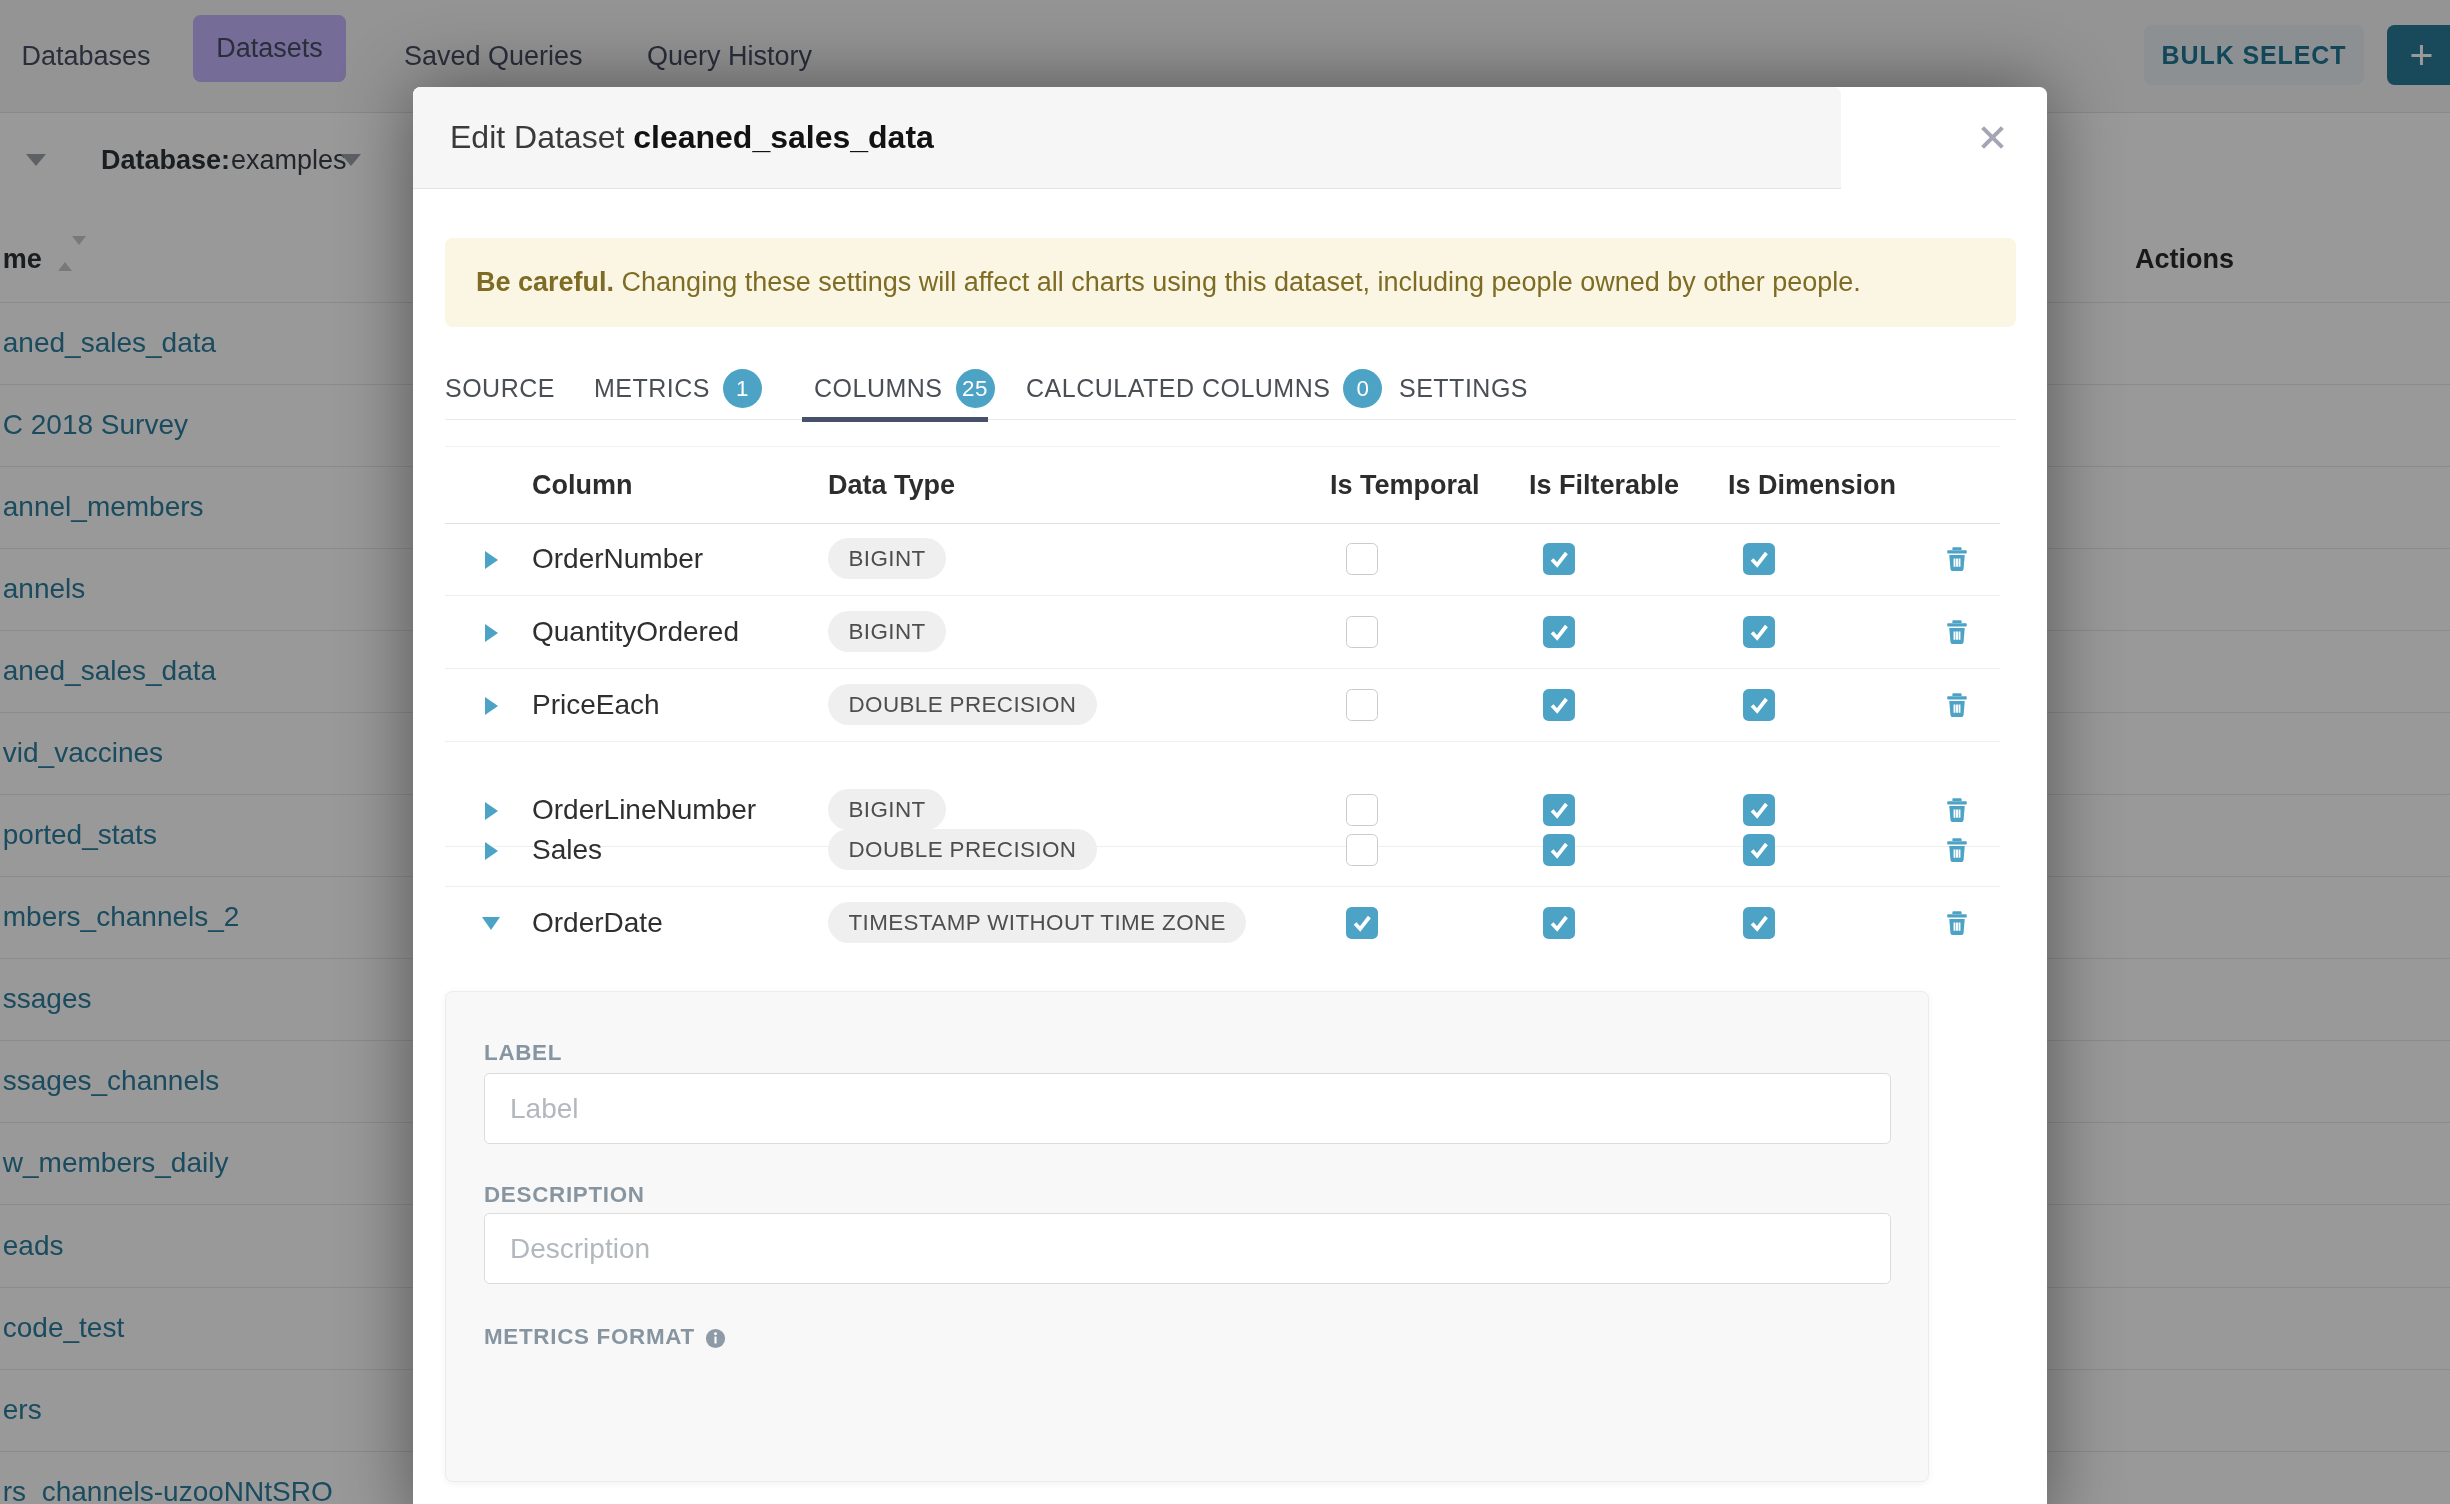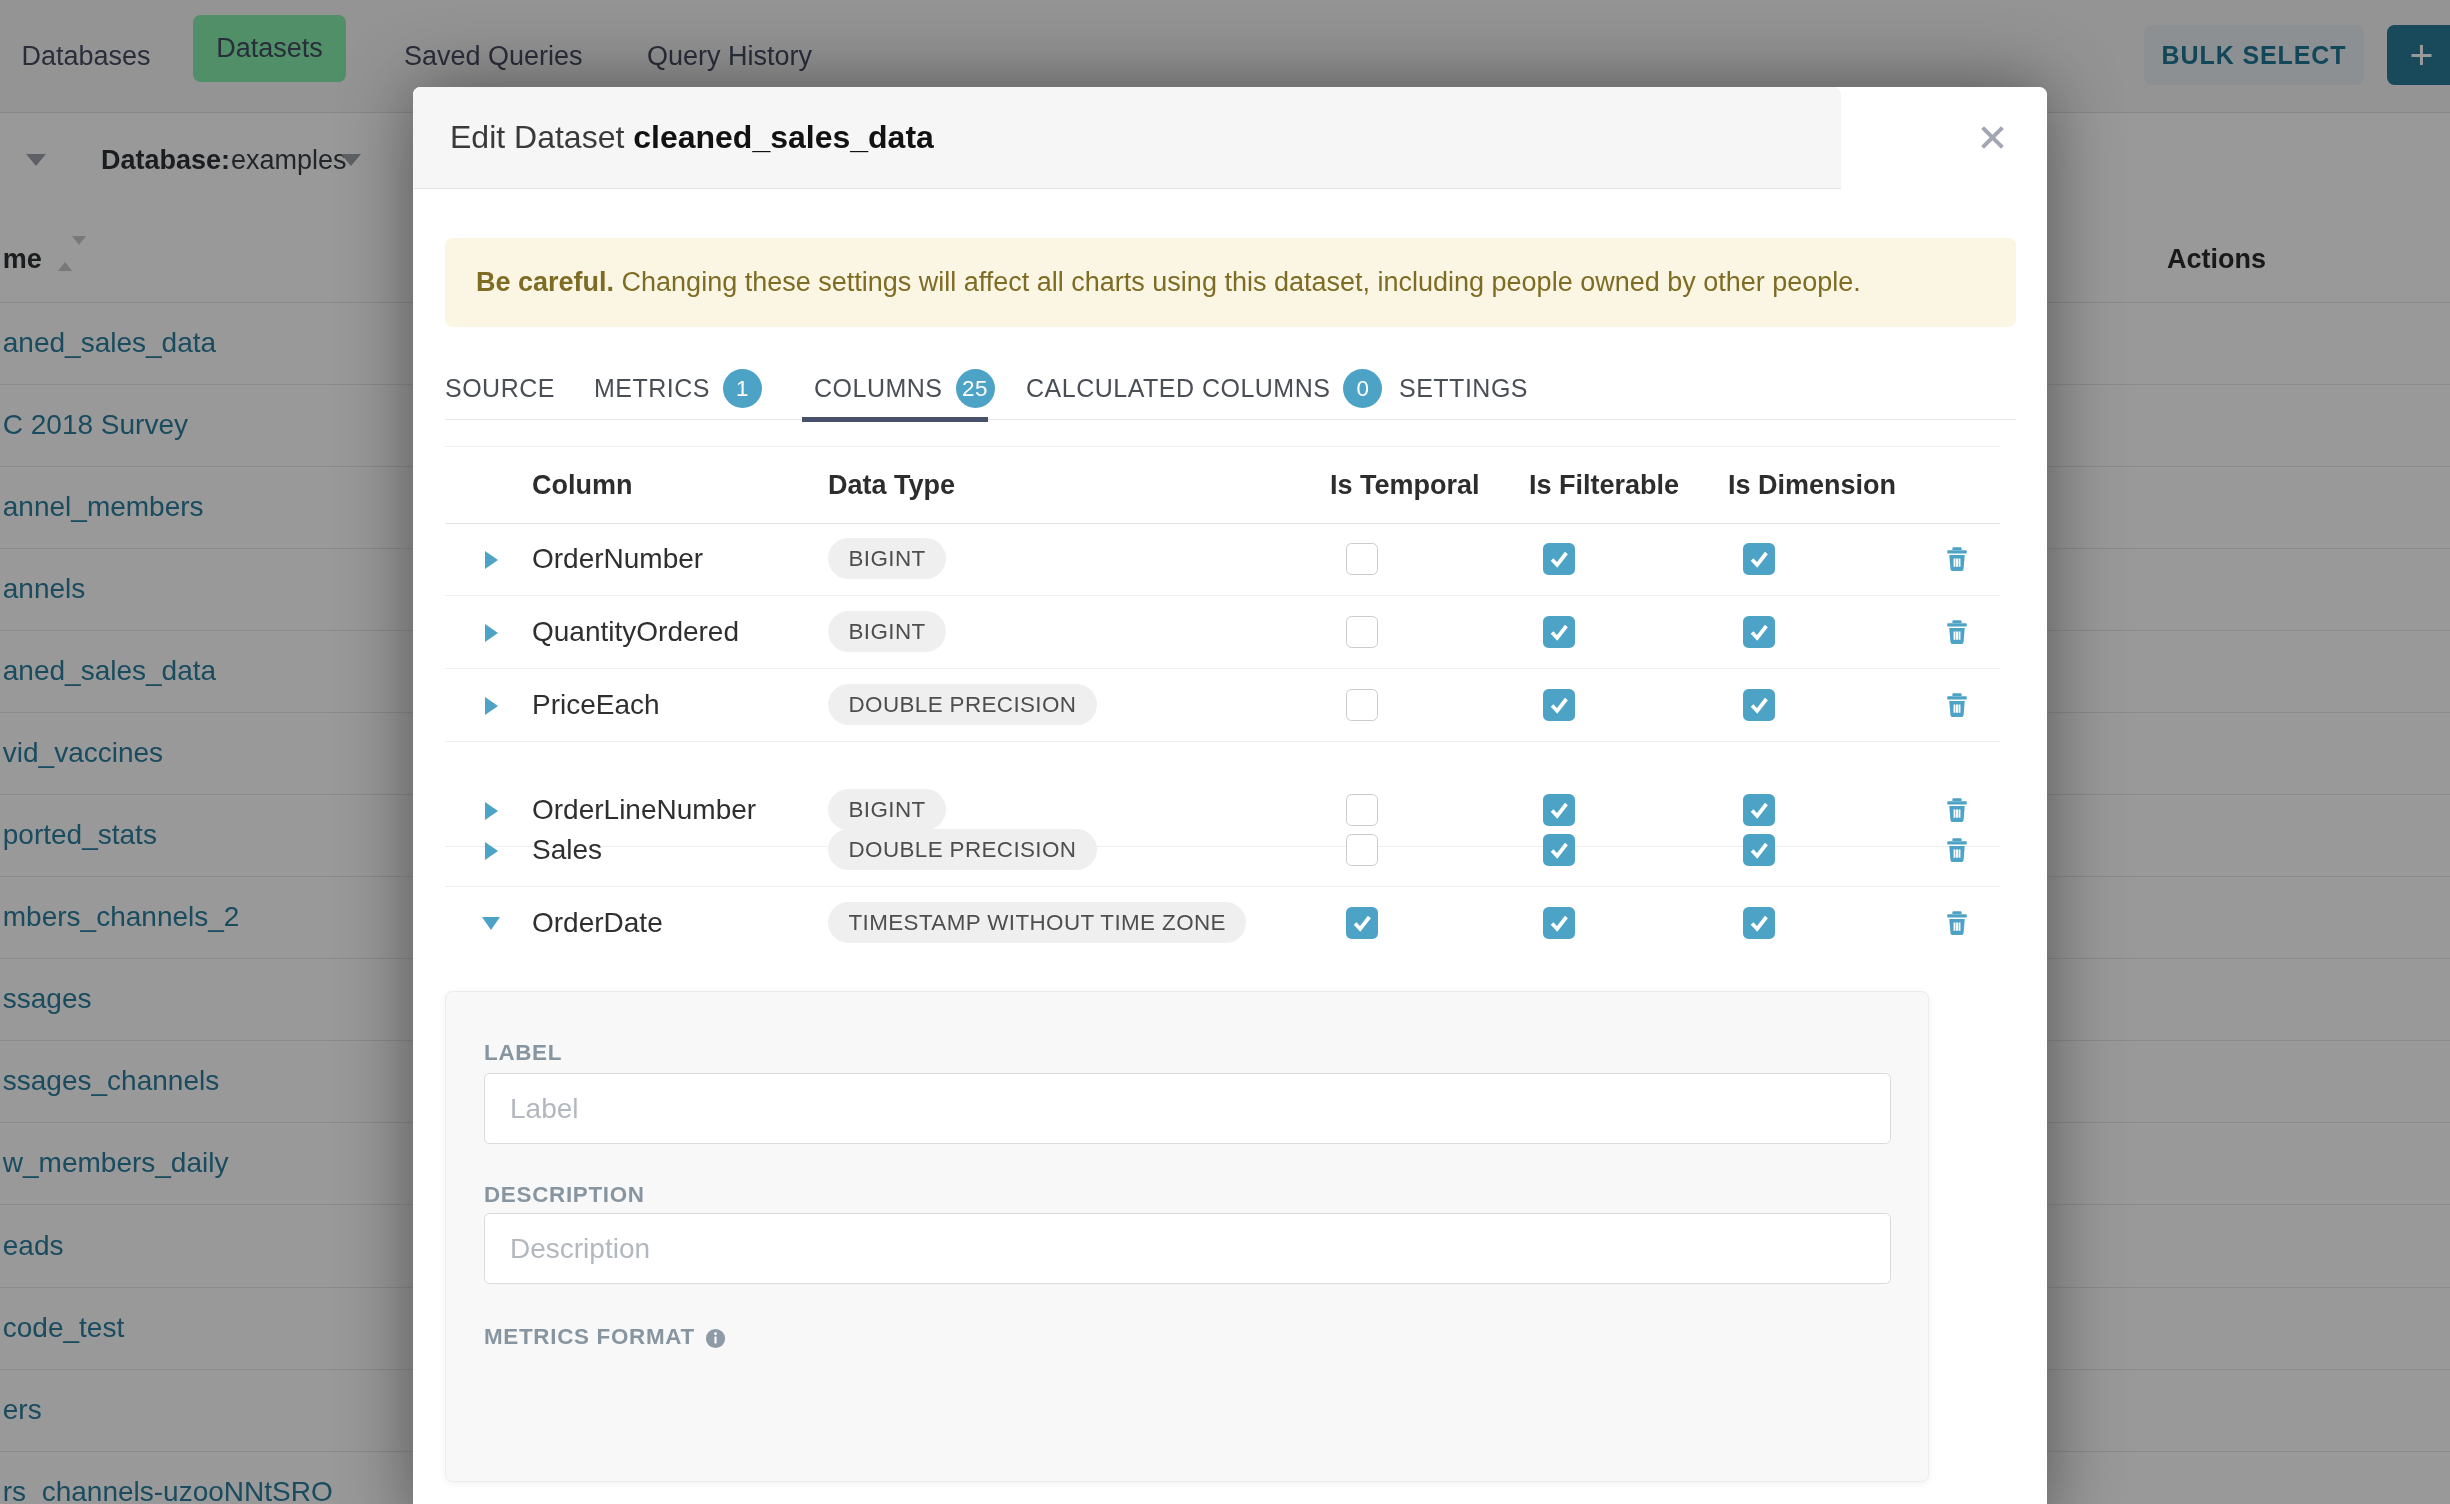--- a/index.html
+++ b/index.html
@@ -4,35 +4,35 @@
 <style>
   html,body{margin:0;padding:0;background:#555;}
   #screen{
     position:relative;width:2450px;height:1505px;overflow:hidden;
     background:#EFEFEF;font-family:"Liberation Sans",sans-serif;
     -webkit-font-smoothing:antialiased;
   }
   
   .nav{position:absolute;left:0;top:0;width:2450px;height:112px;background:#F7F7F7;border-bottom:0.9px solid #E3E3E3;}
   .nav-item{position:absolute;top:0;height:112px;line-height:112px;font-size:27px;color:#474D63;white-space:nowrap;cursor:pointer;}
-  .nav-item.pill{top:15px;height:67px;line-height:67px;background:#86efac;border-radius:7.5px;text-align:center;}
+  .nav-item.pill{top:15px;height:67px;line-height:67px;background:#c4b5fd;border-radius:7.5px;text-align:center;}
   .bulk-btn{position:absolute;left:2144px;top:25px;width:220px;height:60px;background:#ECF1F4;
     color:var(--teal-text,#1F7795);font-size:25px;font-weight:700;letter-spacing:0.9px;border:none;border-radius:7.5px;}
   .add-btn{position:absolute;left:2387px;top:25px;width:80px;height:60px;background:var(--add-bg,#2A7C99);
     border:none;border-radius:7.5px;color:#fff;font-size:41px;font-weight:400;line-height:54px;text-align:left;padding-left:22.4px;}
   .page-content{position:absolute;left:0;top:113px;width:2450px;height:1392px;background:#FFFFFF;}
   .caret-down{width:0;height:0;border-left:10.3px solid transparent;border-right:10.3px solid transparent;border-top:12px solid #9CA1A7;position:absolute;}
   .db-label{position:absolute;left:101px;top:145px;font-size:27px;font-weight:700;color:#2E3236;}
   .db-value{position:absolute;left:231px;top:145px;font-size:27px;color:#3A3F45;}
   .bg-header{position:absolute;left:0;top:217px;width:2450px;height:85px;border-bottom:0.9px solid #E6E6E6;}
   .bg-name-hdr{position:absolute;left:2.8px;top:0;line-height:85px;font-size:27px;font-weight:700;color:#2E3236;}
   .sort-icon{position:absolute;left:58px;top:28px;}
   .sort-icon .up{width:0;height:0;border-left:7.5px solid transparent;border-right:7.5px solid transparent;border-bottom:9.3px solid #C7CACD;margin-bottom:3.7px;}
   .sort-icon .dn{width:0;height:0;border-left:7.5px solid transparent;border-right:7.5px solid transparent;border-top:9.3px solid #C7CACD;}
-  .bg-actions-hdr{position:absolute;left:2135px;top:0;line-height:85px;font-size:27px;font-weight:600;color:#2B2B2B;margin-left:32px;}
+  .bg-actions-hdr{position:absolute;left:2135px;top:0;line-height:85px;font-size:27px;font-weight:600;color:#2B2B2B;}
   .bg-row{position:absolute;left:0;width:2450px;height:82px;border-bottom:0.9px solid #E8E8E8;}
   .bg-row .lnk{position:absolute;left:2.8px;top:0;line-height:82px;font-size:28px;color:var(--link-teal,#2C7E9E);cursor:pointer;white-space:nowrap;}
   
   .overlay{position:absolute;inset:0;background:rgba(0,0,0,0.40);z-index:5;}
   
   .modal{position:absolute;left:413px;top:87px;width:1634px;height:1440px;background:#fff;border-radius:7.5px;
     box-shadow:0 0 75px rgba(0,0,0,0.45);z-index:10;}
   .modal-header{position:absolute;left:0;top:0;width:1428px;height:101px;background:#F6F6F7;border-bottom:0.9px solid #E4E4E4;border-radius:7.5px 7.5px 0 0;}
   .modal-title{position:absolute;left:37px;top:0;line-height:101px;font-size:32px;color:#3A3A3A;white-space:nowrap;}
   .modal-title b{color:#121212;font-weight:700;}

